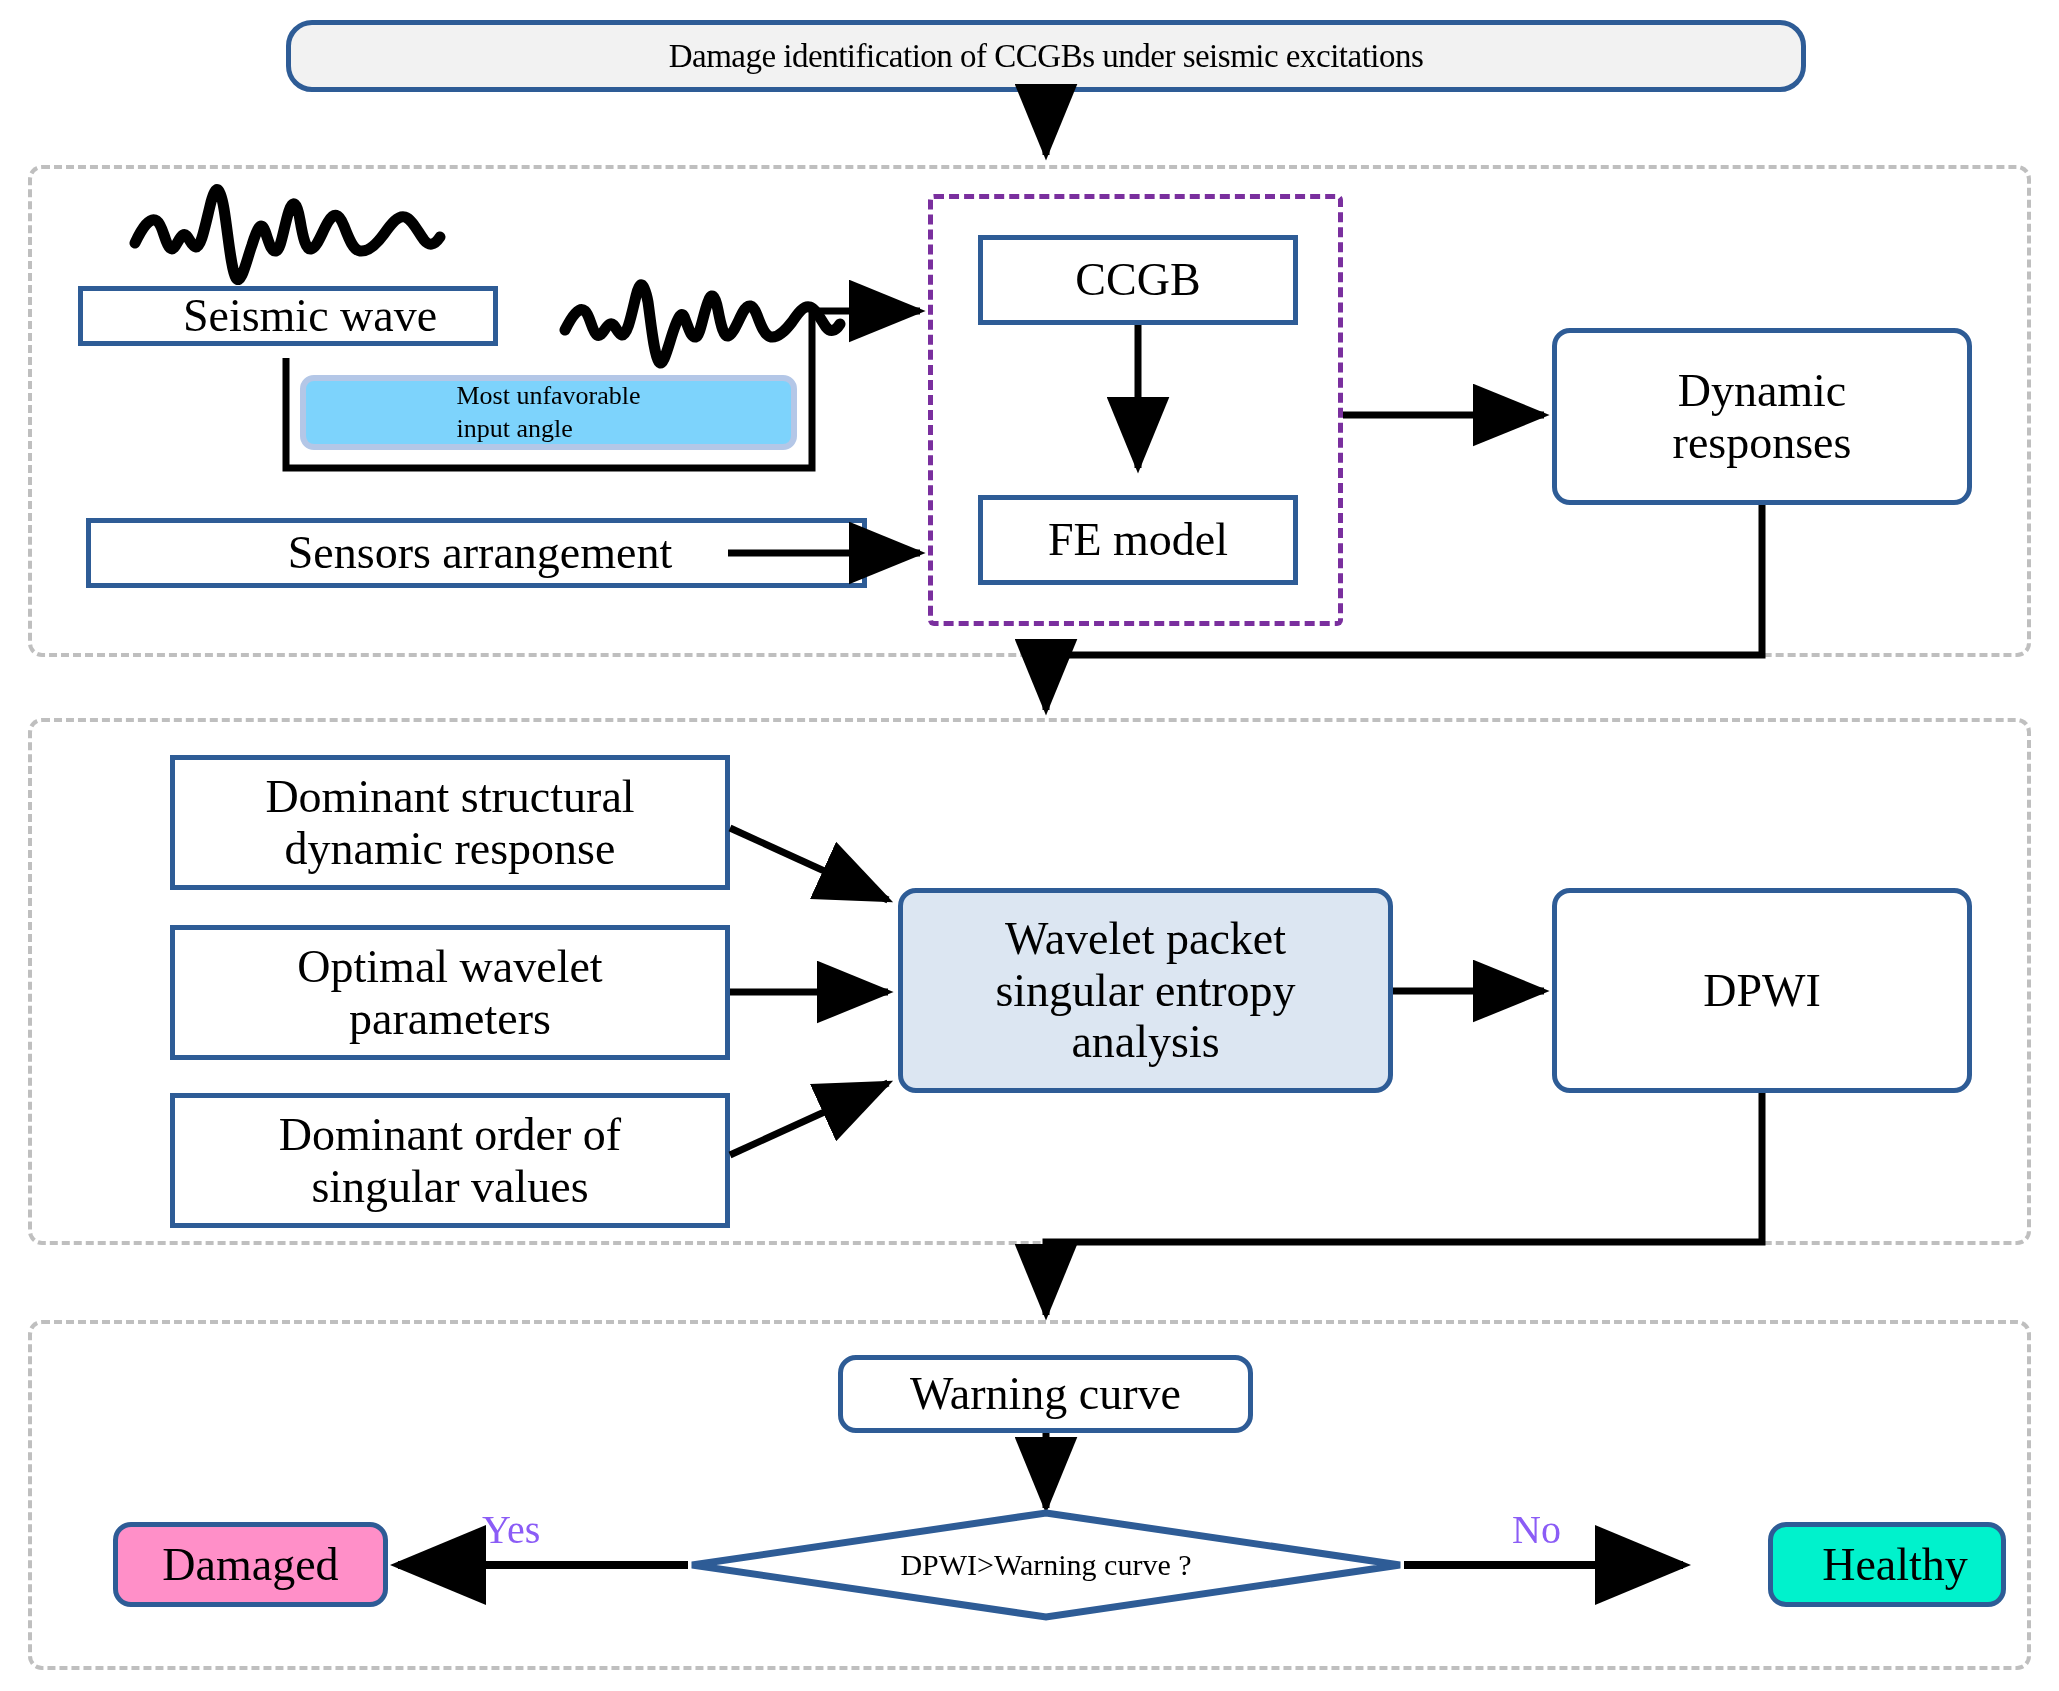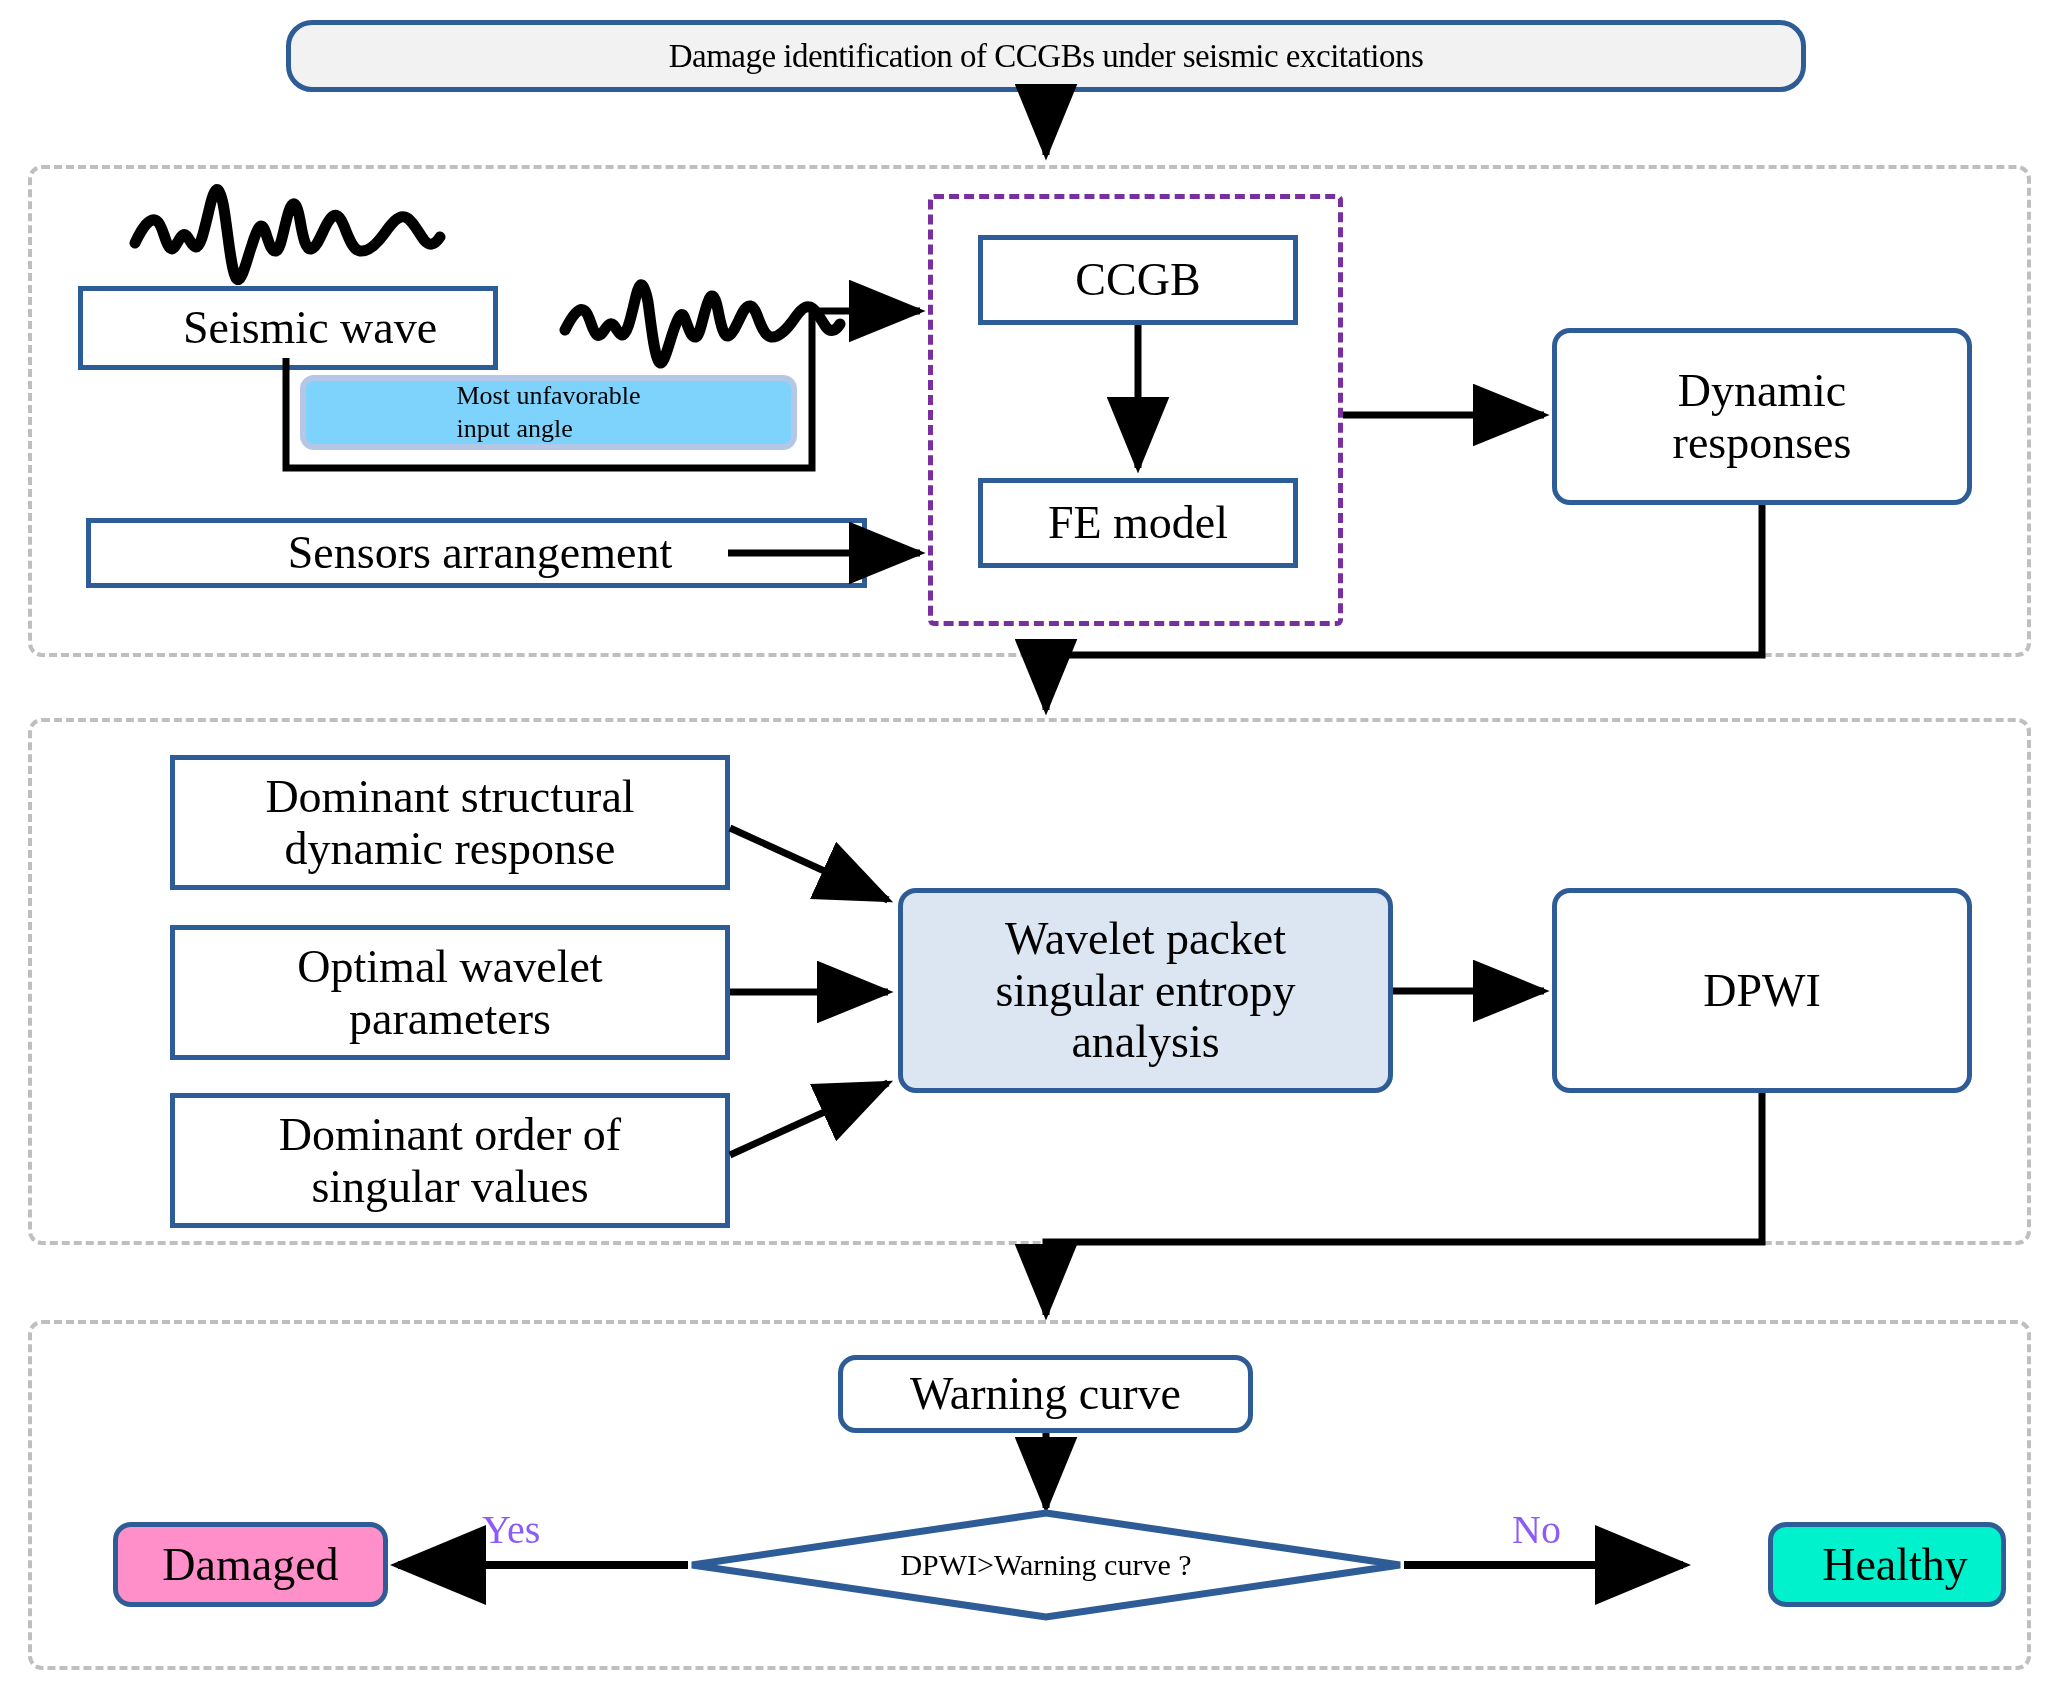--- a/index.html
+++ b/index.html
@@ -98,40 +98,40 @@
   </div>
 
   <div class="stage" style="left:28px;top:165px;width:2003px;height:492px;"></div>
 
   <div class="stage" style="left:28px;top:718px;width:2003px;height:527px;"></div>
 
   <div class="stage" style="left:28px;top:1320px;width:2003px;height:350px;"></div>
 
   <div class="purple-group" style="left:928px;top:194px;width:415px;height:432px;"></div>
 
-  <div class="box sharp fs-46" style="left:78px;top:286px;width:420px;height:84px;padding-left:44px;">
+  <div class="box sharp fs-46" style="left:78px;top:286px;width:420px;height:60px;padding-left:44px;">
     <span>Seismic wave</span>
   </div>
 
   <div class="note-green" style="left:300px;top:375px;width:497px;height:75px;">
     <div>
       <div>Most unfavorable</div>
       <div>input angle</div>
     </div>
   </div>
 
   <div class="box sharp fs-46" style="left:86px;top:518px;width:781px;height:70px;padding-left:7px;">
     <span>Sensors arrangement</span>
   </div>
 
   <div class="box sharp fs-46" style="left:978px;top:235px;width:320px;height:90px;">
     <span>CCGB</span>
   </div>
 
-  <div class="box sharp fs-46" style="left:978px;top:478px;width:320px;height:90px;">
+  <div class="box sharp fs-46" style="left:978px;top:495px;width:320px;height:90px;">
     <span>FE model</span>
   </div>
 
   <div class="box round fs-46" style="left:1552px;top:328px;width:420px;height:177px;">
     <div>
       <div>Dynamic</div>
       <div>responses</div>
     </div>
   </div>
 

